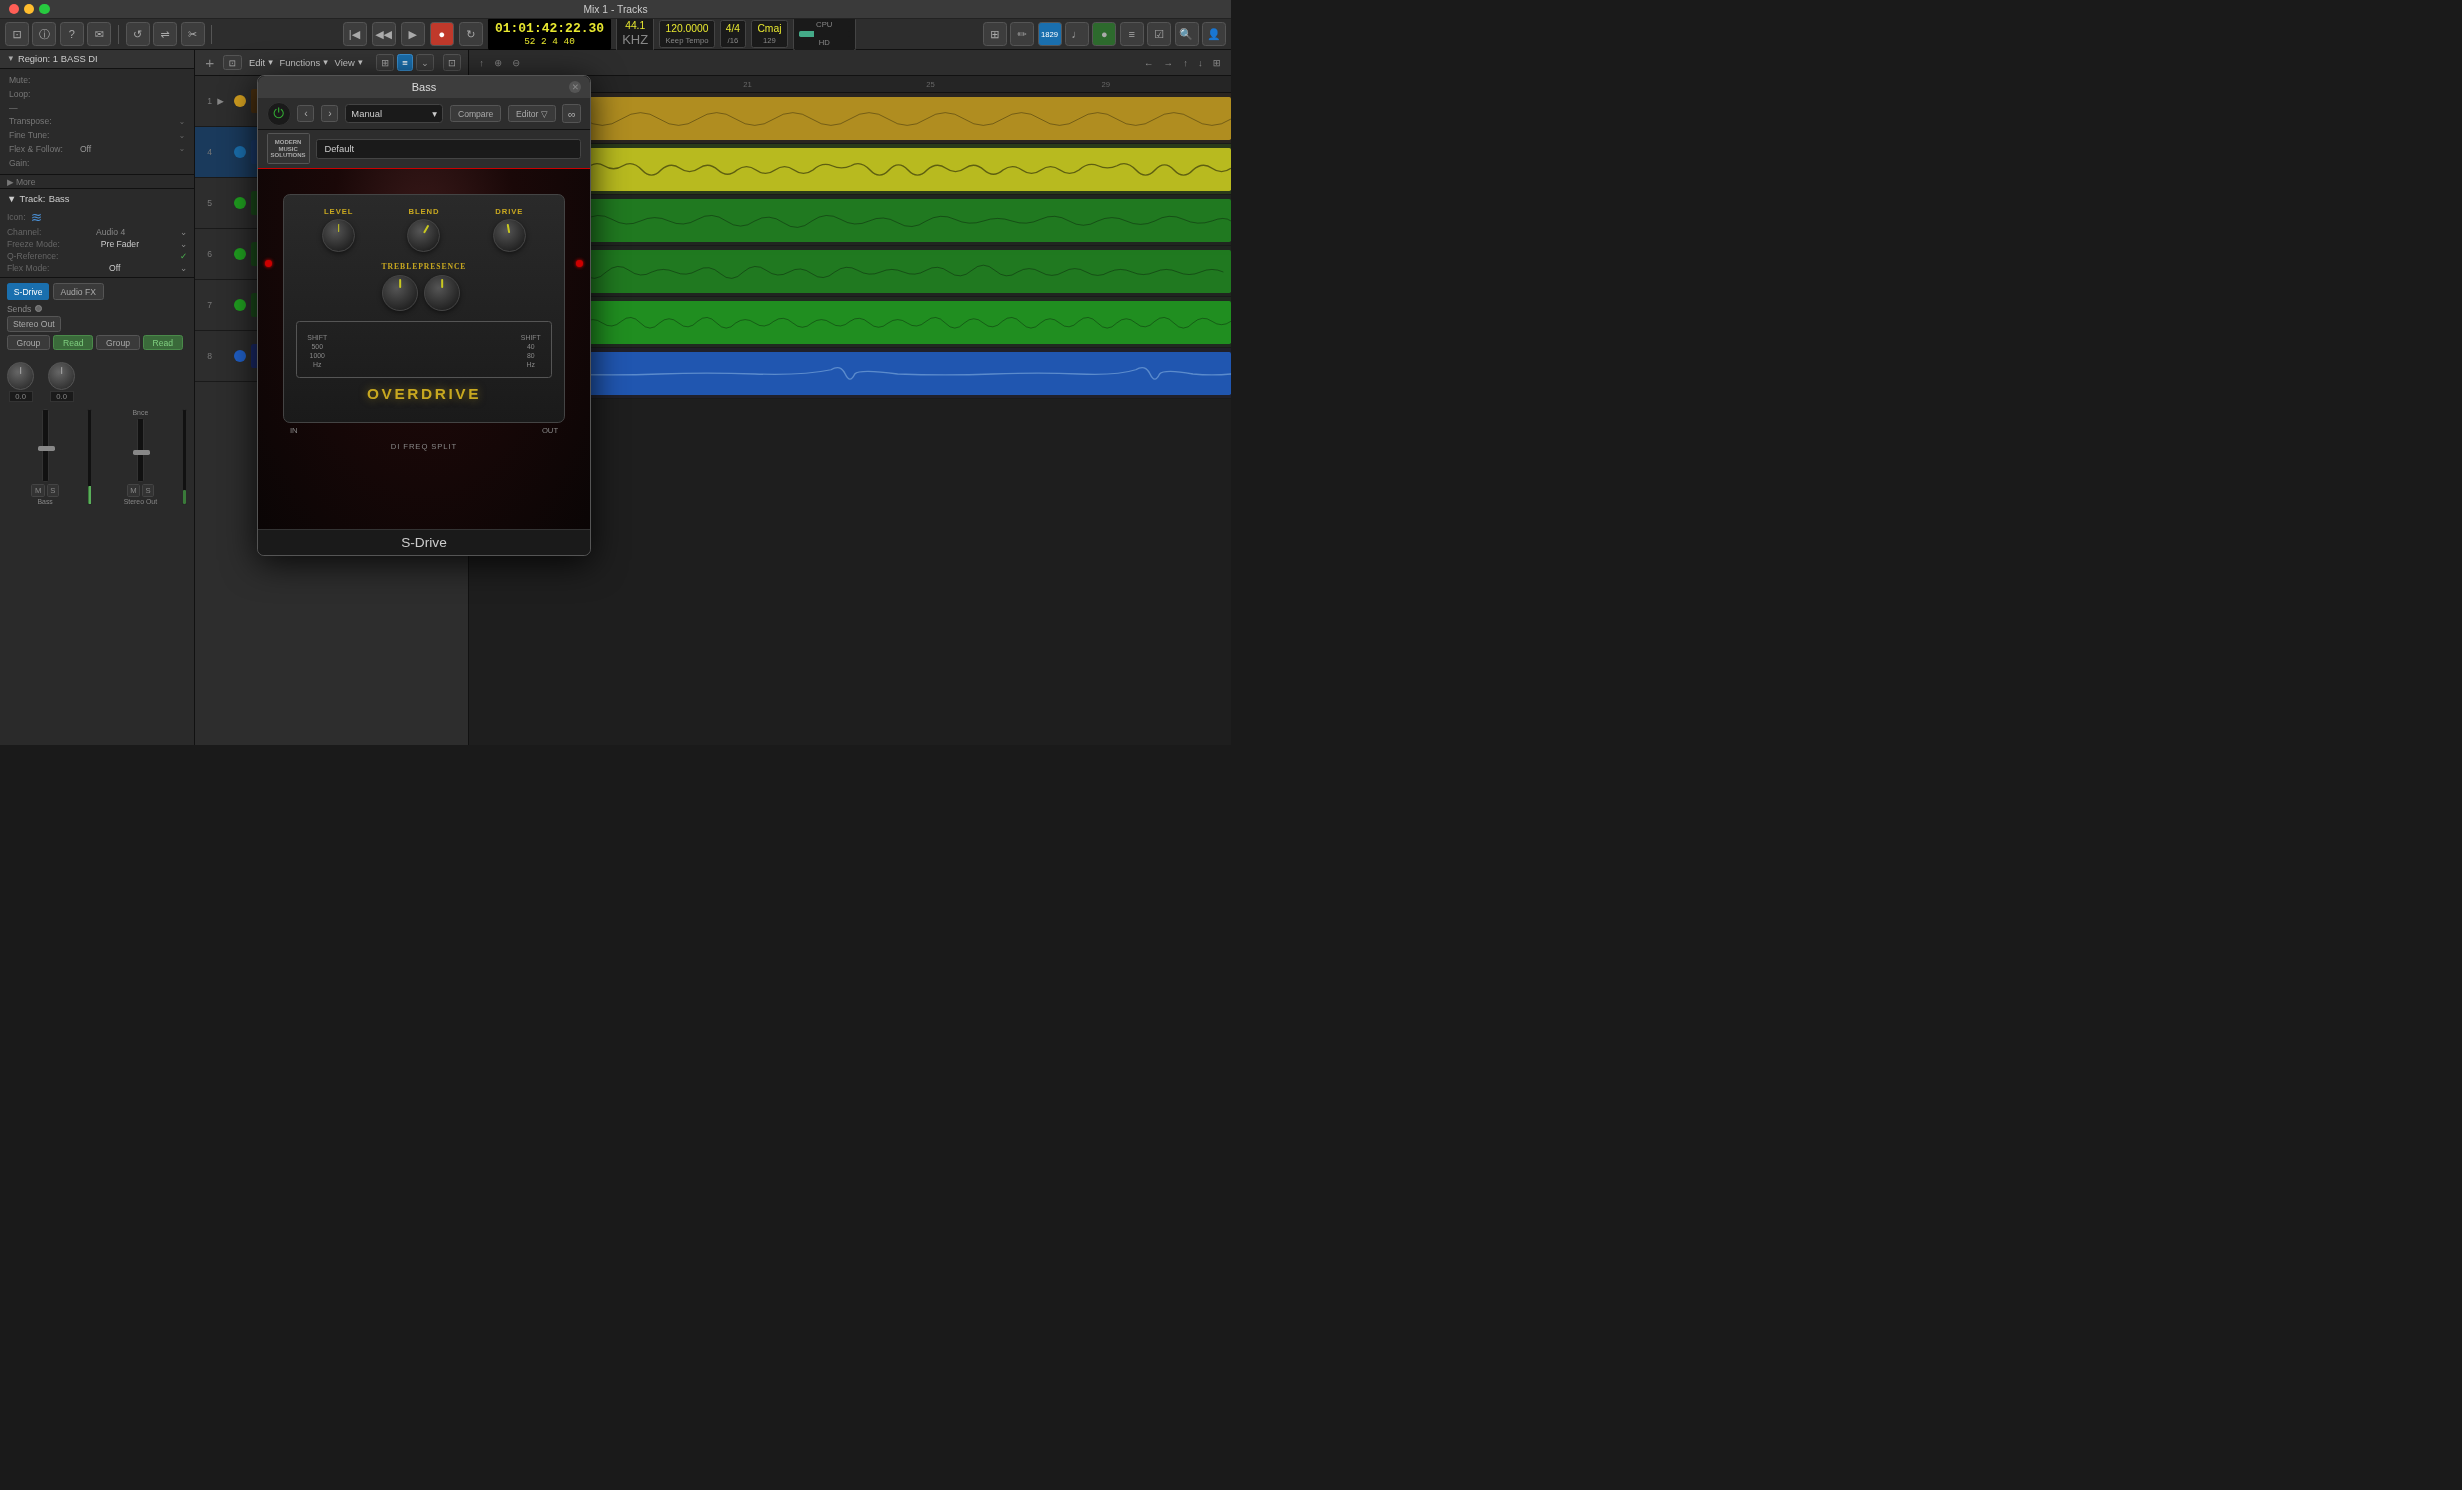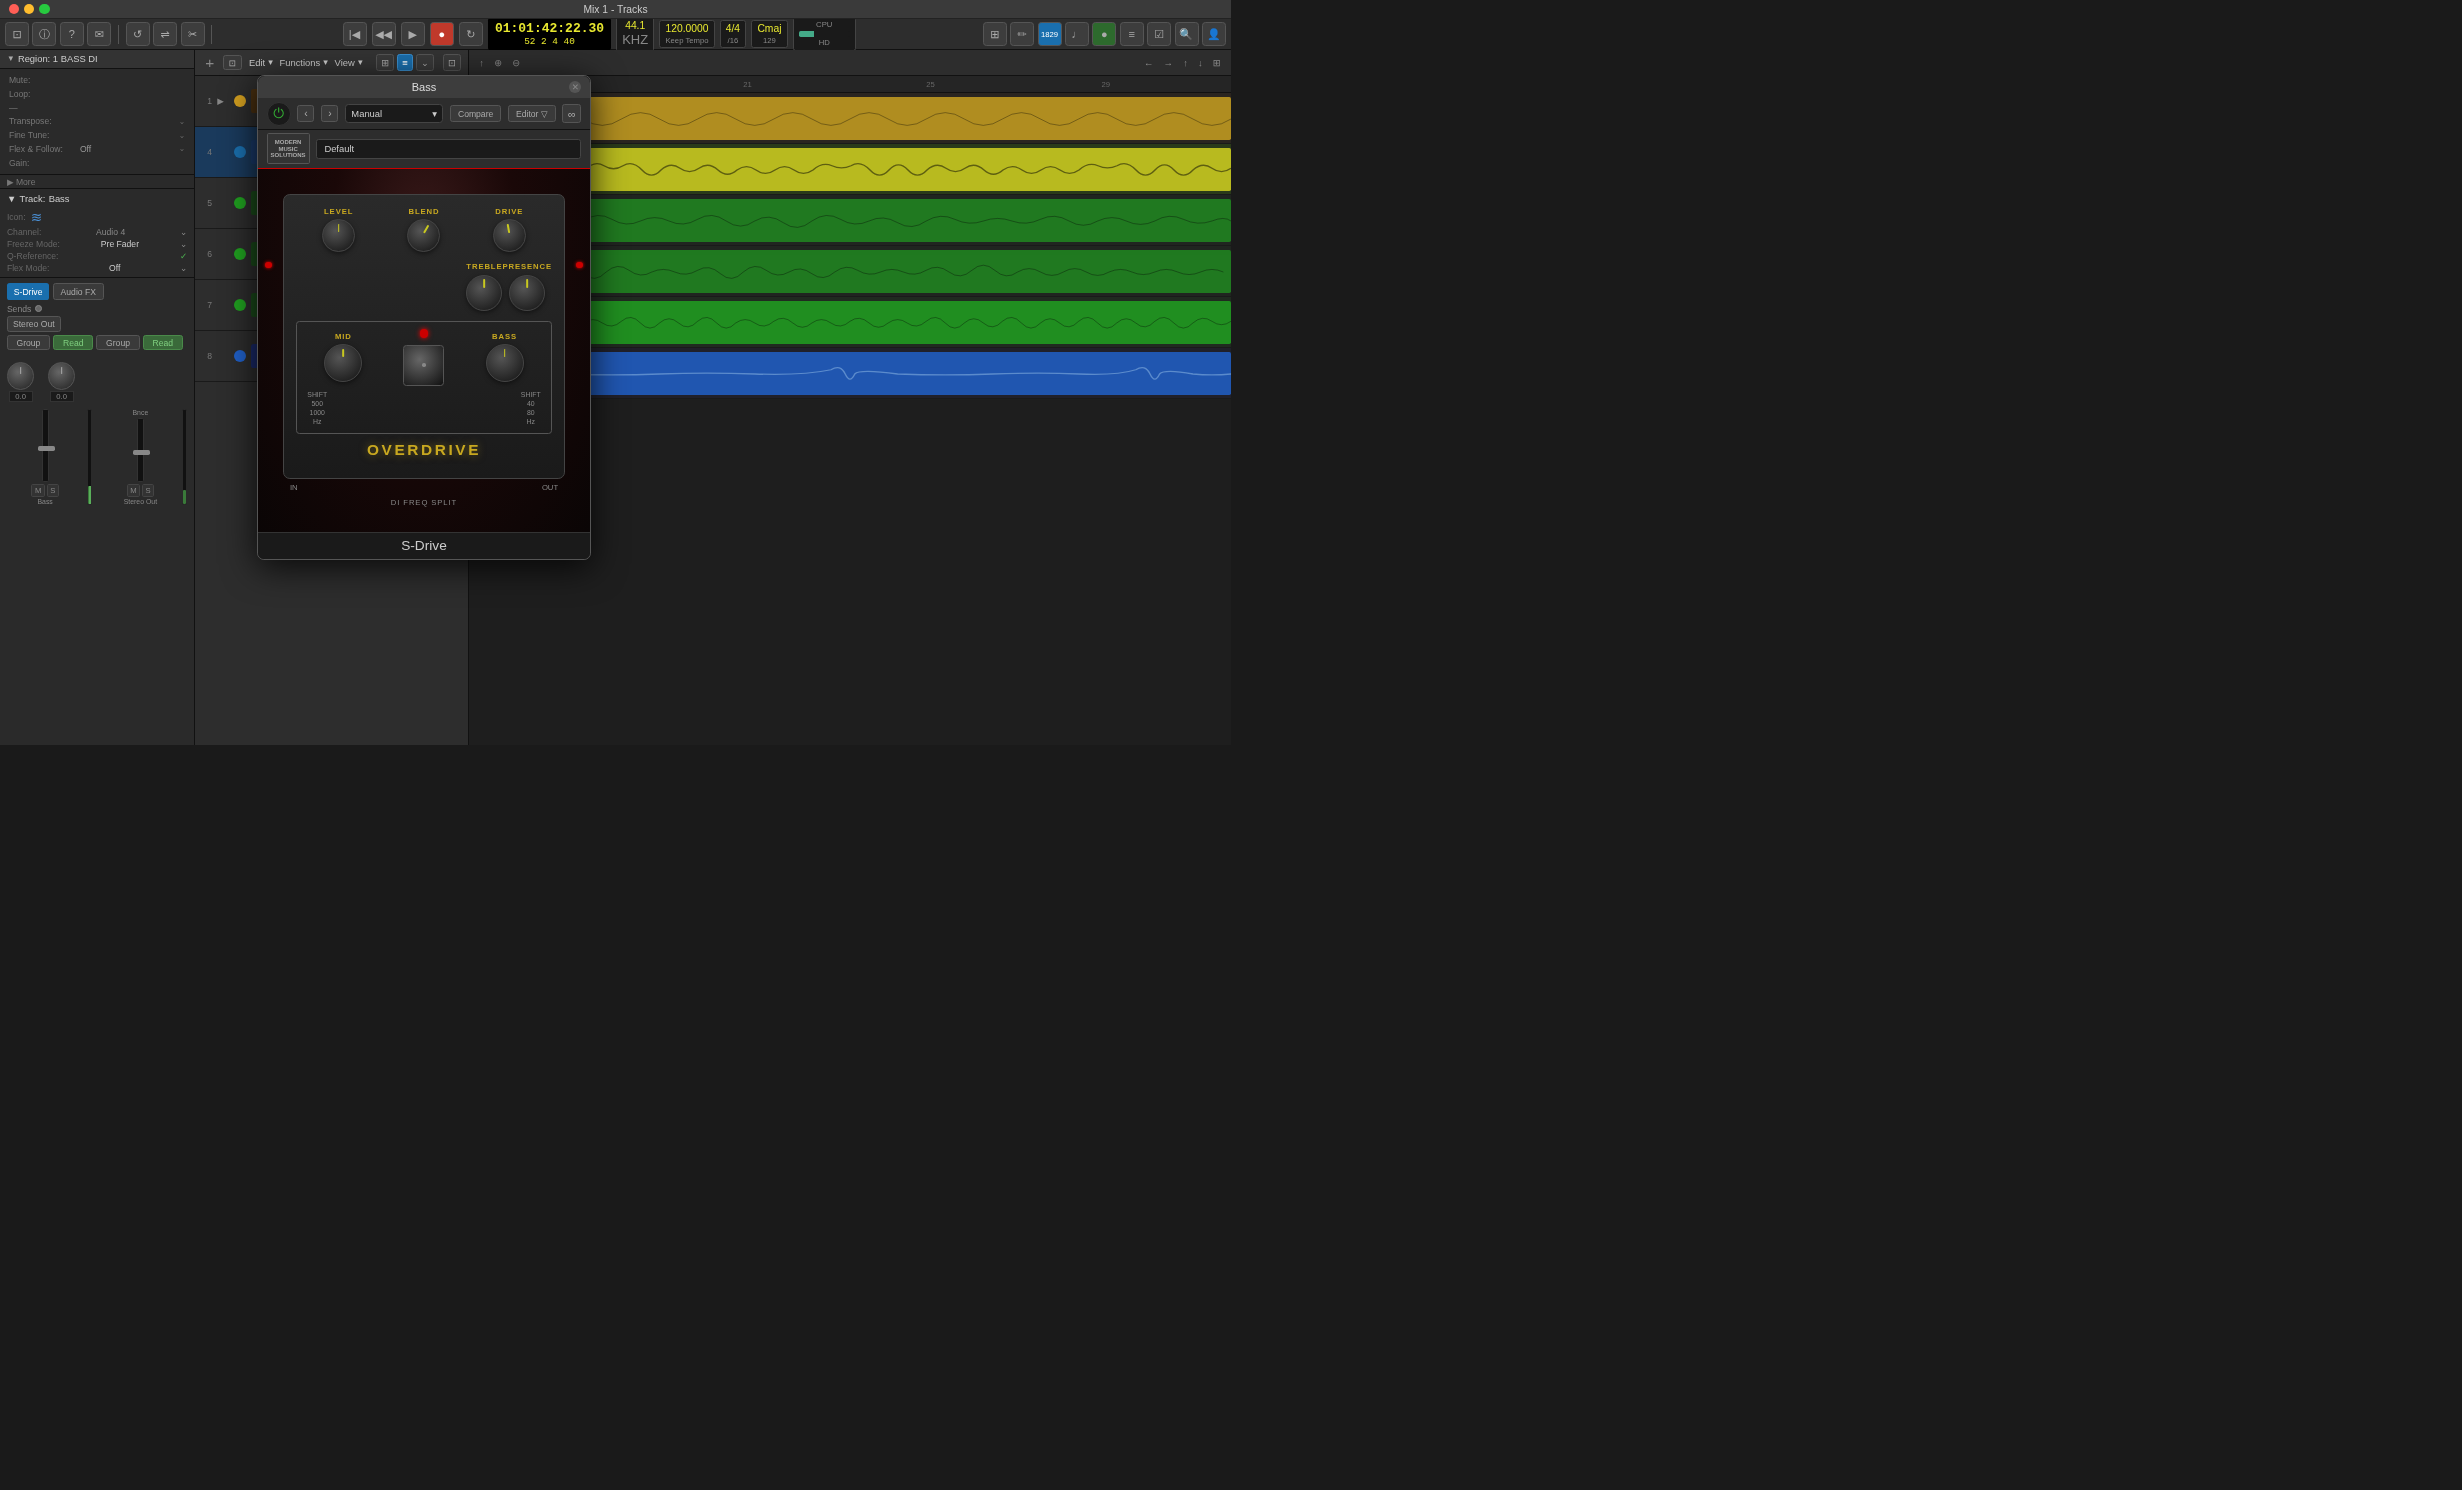--- a/index.html
+++ b/index.html
@@ -633,22 +633,23 @@
       transform: translateX(-50%) rotate(30deg);
       transform-origin: bottom center;
     }
     .sdrive-knob.drive-knob::after {
       transform: translateX(-50%) rotate(-10deg);
       transform-origin: bottom center;
     }
     
     .sdrive-knobs-mid {
       display: flex;
-      justify-content: flex-end;
+      justify-content: center;
       margin-bottom: 10.3px;
+      font-family: Liberation Serif, serif;
     }
     
     .sdrive-eq-section {
       border: 0.9px solid #555;
       border-radius: 3.4px;
       padding: 6.9px;
       margin-bottom: 6.9px;
       position: relative;
     }
     .eq-knobs-row {
@@ -1272,39 +1273,20 @@
           <div class="sdrive-knob-label">TREBLE</div>
           <div class="sdrive-knob" style="width:36px;height:36px"></div>
         </div>
         <div class="sdrive-knob-group">
           <div class="sdrive-knob-label">PRESENCE</div>
           <div class="sdrive-knob" style="width:36px;height:36px"></div>
         </div>
       </div>
 
       <div class="sdrive-eq-section">
-        <div class="eq-knobs-row">
-          <div class="sdrive-knob-group">
-            <div class="sdrive-knob-label">MID</div>
-            <div class="sdrive-knob" style="width:38px;height:38px"></div>
-          </div>
-
-          <div style="display:flex;flex-direction:column;align-items:center;gap:6.9px">
-            <div class="eq-dot"></div>
-
-            <div style="width:41px;height:41px;background:radial-gradient(circle at 40% 35%,#666,#111);border:1.7px solid #555;border-radius:3.4px;cursor:pointer;display:flex;align-items:center;justify-content:center">
-              <div style="width:3.4px;height:3.4px;border-radius:50%;background:#888"></div>
-            </div>
-          </div>
-
-          <div class="sdrive-knob-group">
-            <div class="sdrive-knob-label">BASS</div>
-            <div class="sdrive-knob" style="width:38px;height:38px"></div>
-          </div>
-        </div>
 
         <div style="display:flex;justify-content:space-between;margin-top:5.1px;padding:0 3.4px">
           <div class="shift-label">
             <div>SHIFT</div>
             <div>500</div>
             <div>1000</div>
             <div>Hz</div>
           </div>
           <div class="shift-label">
             <div>SHIFT</div>

